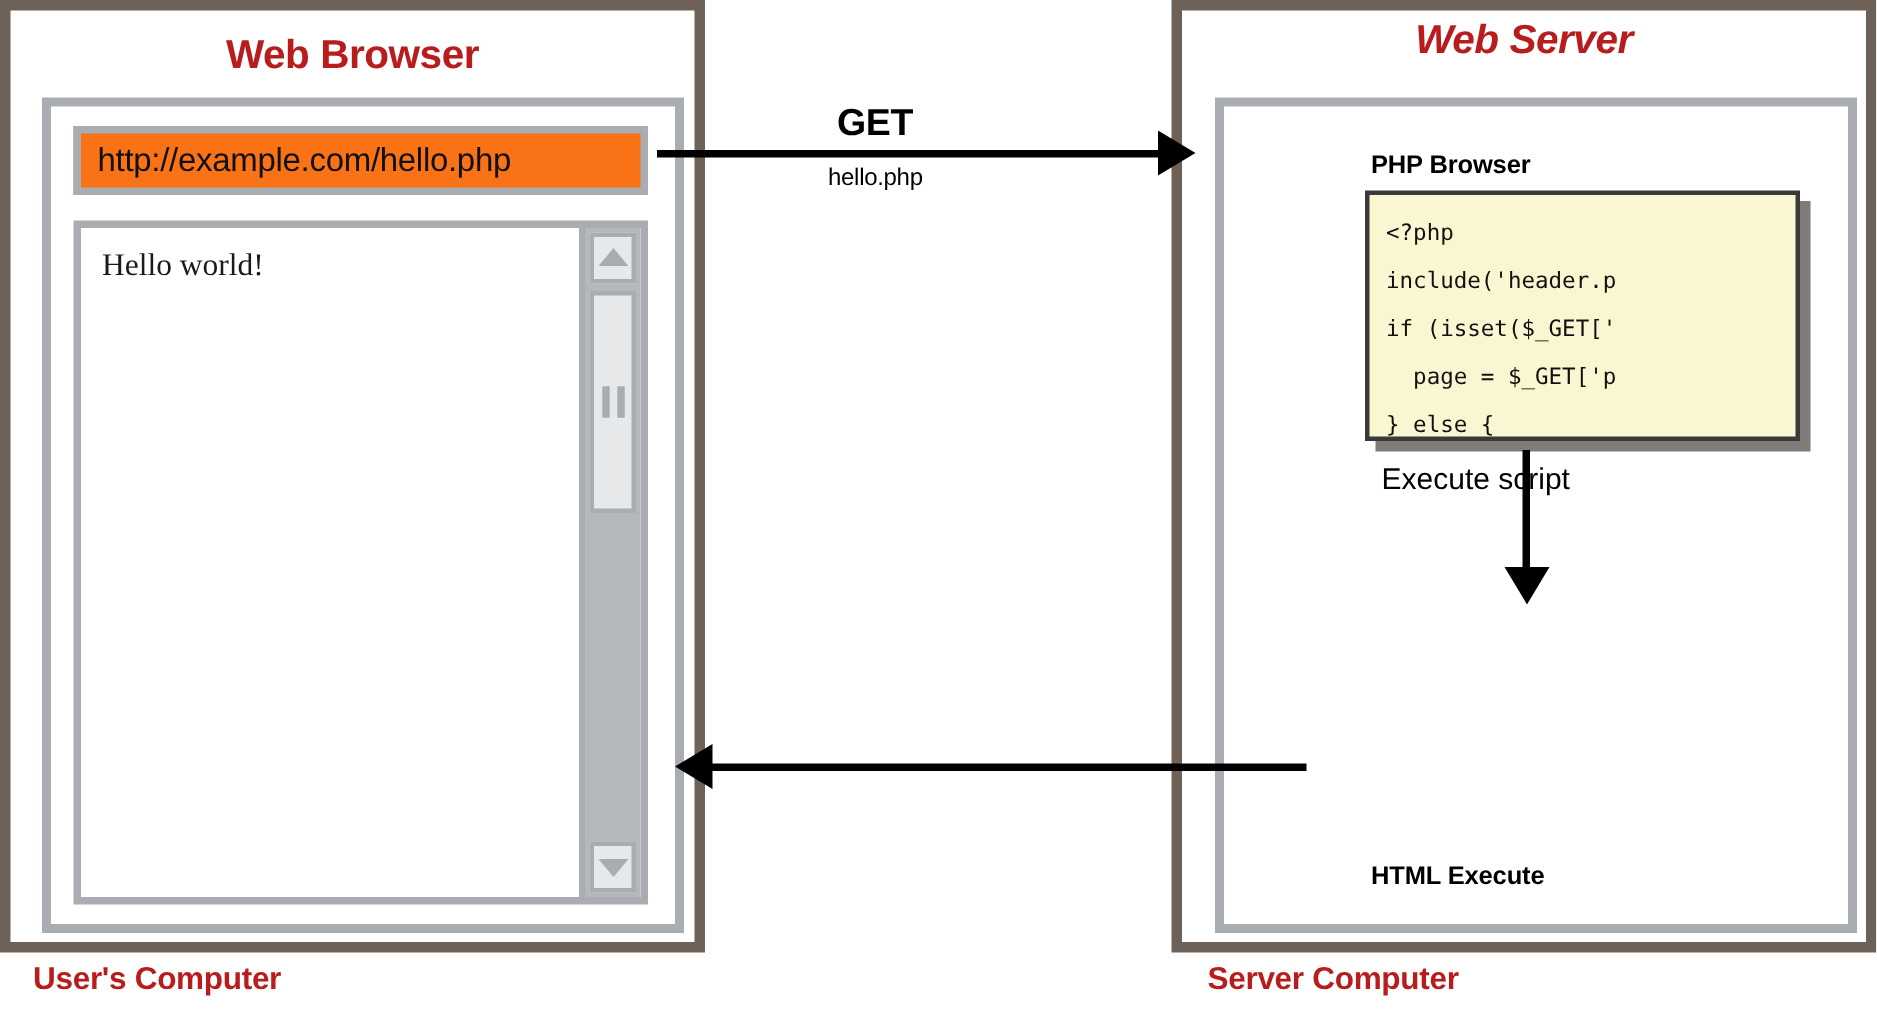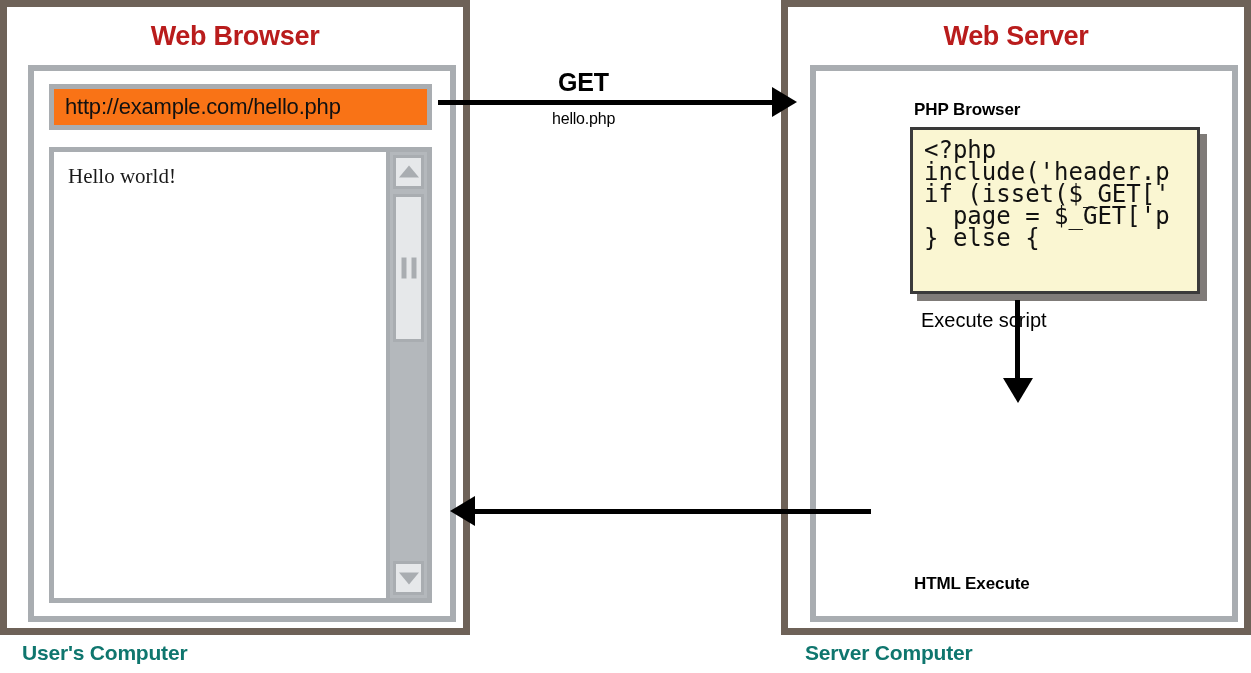--- a/index.html
+++ b/index.html
@@ -36,40 +36,40 @@
     left: 781px;
     top: 0px;
     width: 470px;
     height: 635px;
   }
 
   .frame-caption {
     position: absolute;
     font-size: 21px;
     font-weight: bold;
-    color: #0f766e;
+    color: #b91c1c;
     letter-spacing: -0.2px;
     white-space: nowrap;
   }
   #browser-caption { left: 22px;  top: 641px; }
   #server-caption  { left: 805px; top: 641px; }
 
   
   .frame-title {
     position: absolute;
     left: 0;
     right: 0;
     text-align: center;
     font-size: 27px;
     font-weight: bold;
     color: #b91c1c;
     letter-spacing: -0.3px;
   }
   #browser-title { top: 14px; }
-  #server-title  { top: 14px; }
+  #server-title  { top: 4px; font-style: italic; }
 
   
   #browser-window {
     position: absolute;
     left: 21px;
     top: 58px;
     width: 428px;
     height: 557px;
     border: 6px solid #a9adb1;
     background: #ffffff;
@@ -214,22 +214,22 @@
     box-shadow: 7px 7px 0 0 #7f7b78;
     box-sizing: border-box;
     overflow: hidden;
   }
   #php-box  { left: 94px; top: 56px;  width: 290px; height: 167px; }
   #html-box { left: 94px; top: 353px; width: 290px; height: 142px; }
   .code-pre {
     margin: 0;
     padding: 9px 0 0 11px;
     font-family: "DejaVu Sans Mono", "Liberation Mono", monospace;
-    font-size: 24px;
-    line-height: 22px;
+    font-size: 15px;
+    line-height: 32px;
     color: #111111;
     white-space: pre;
   }
 
   
   .arrow-line-h {
     position: absolute;
     height: 5px;
     background: #000000;
   }

